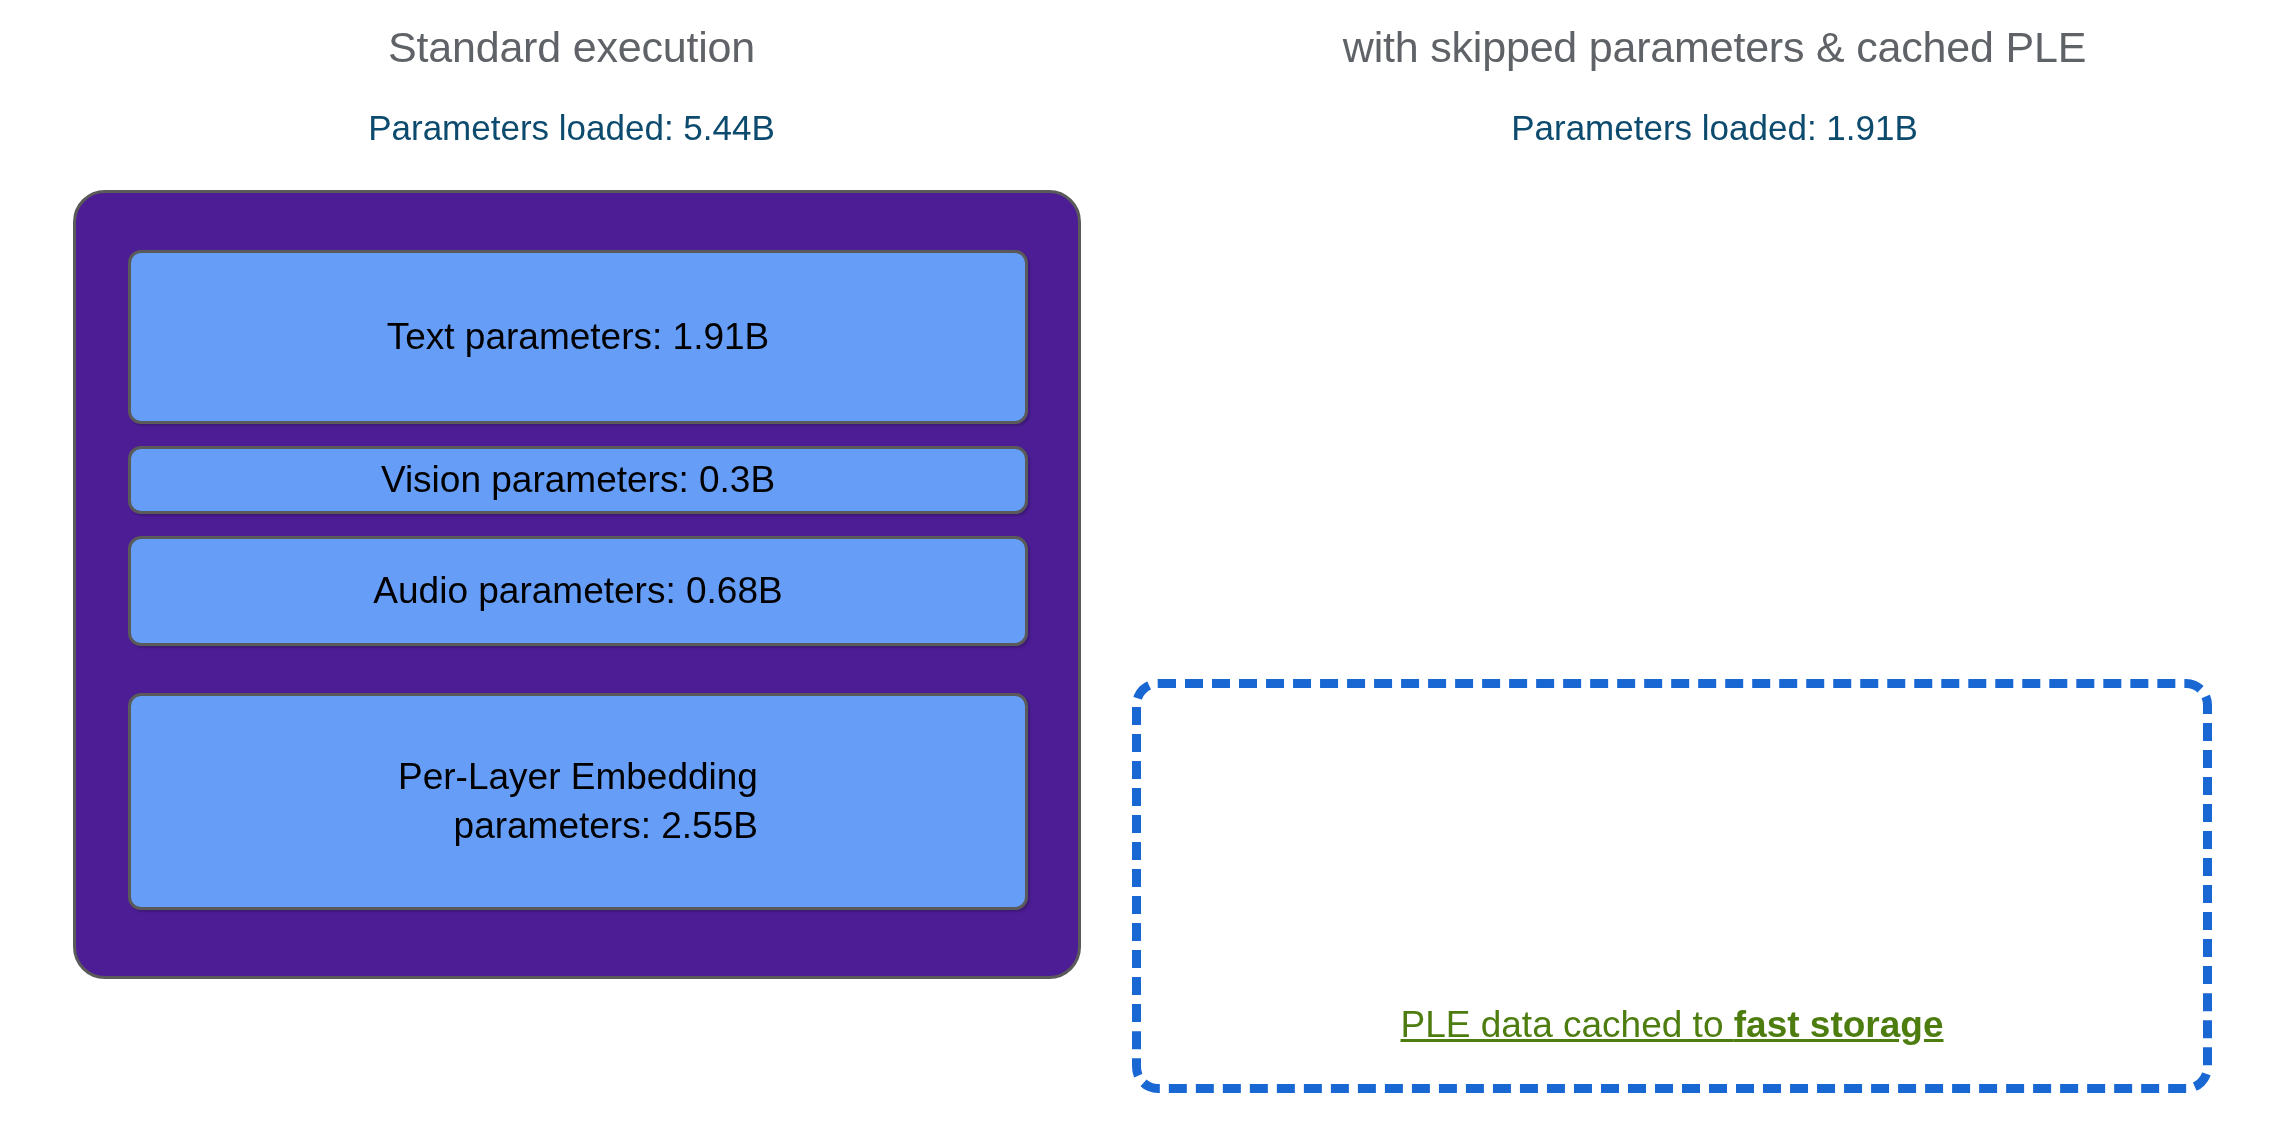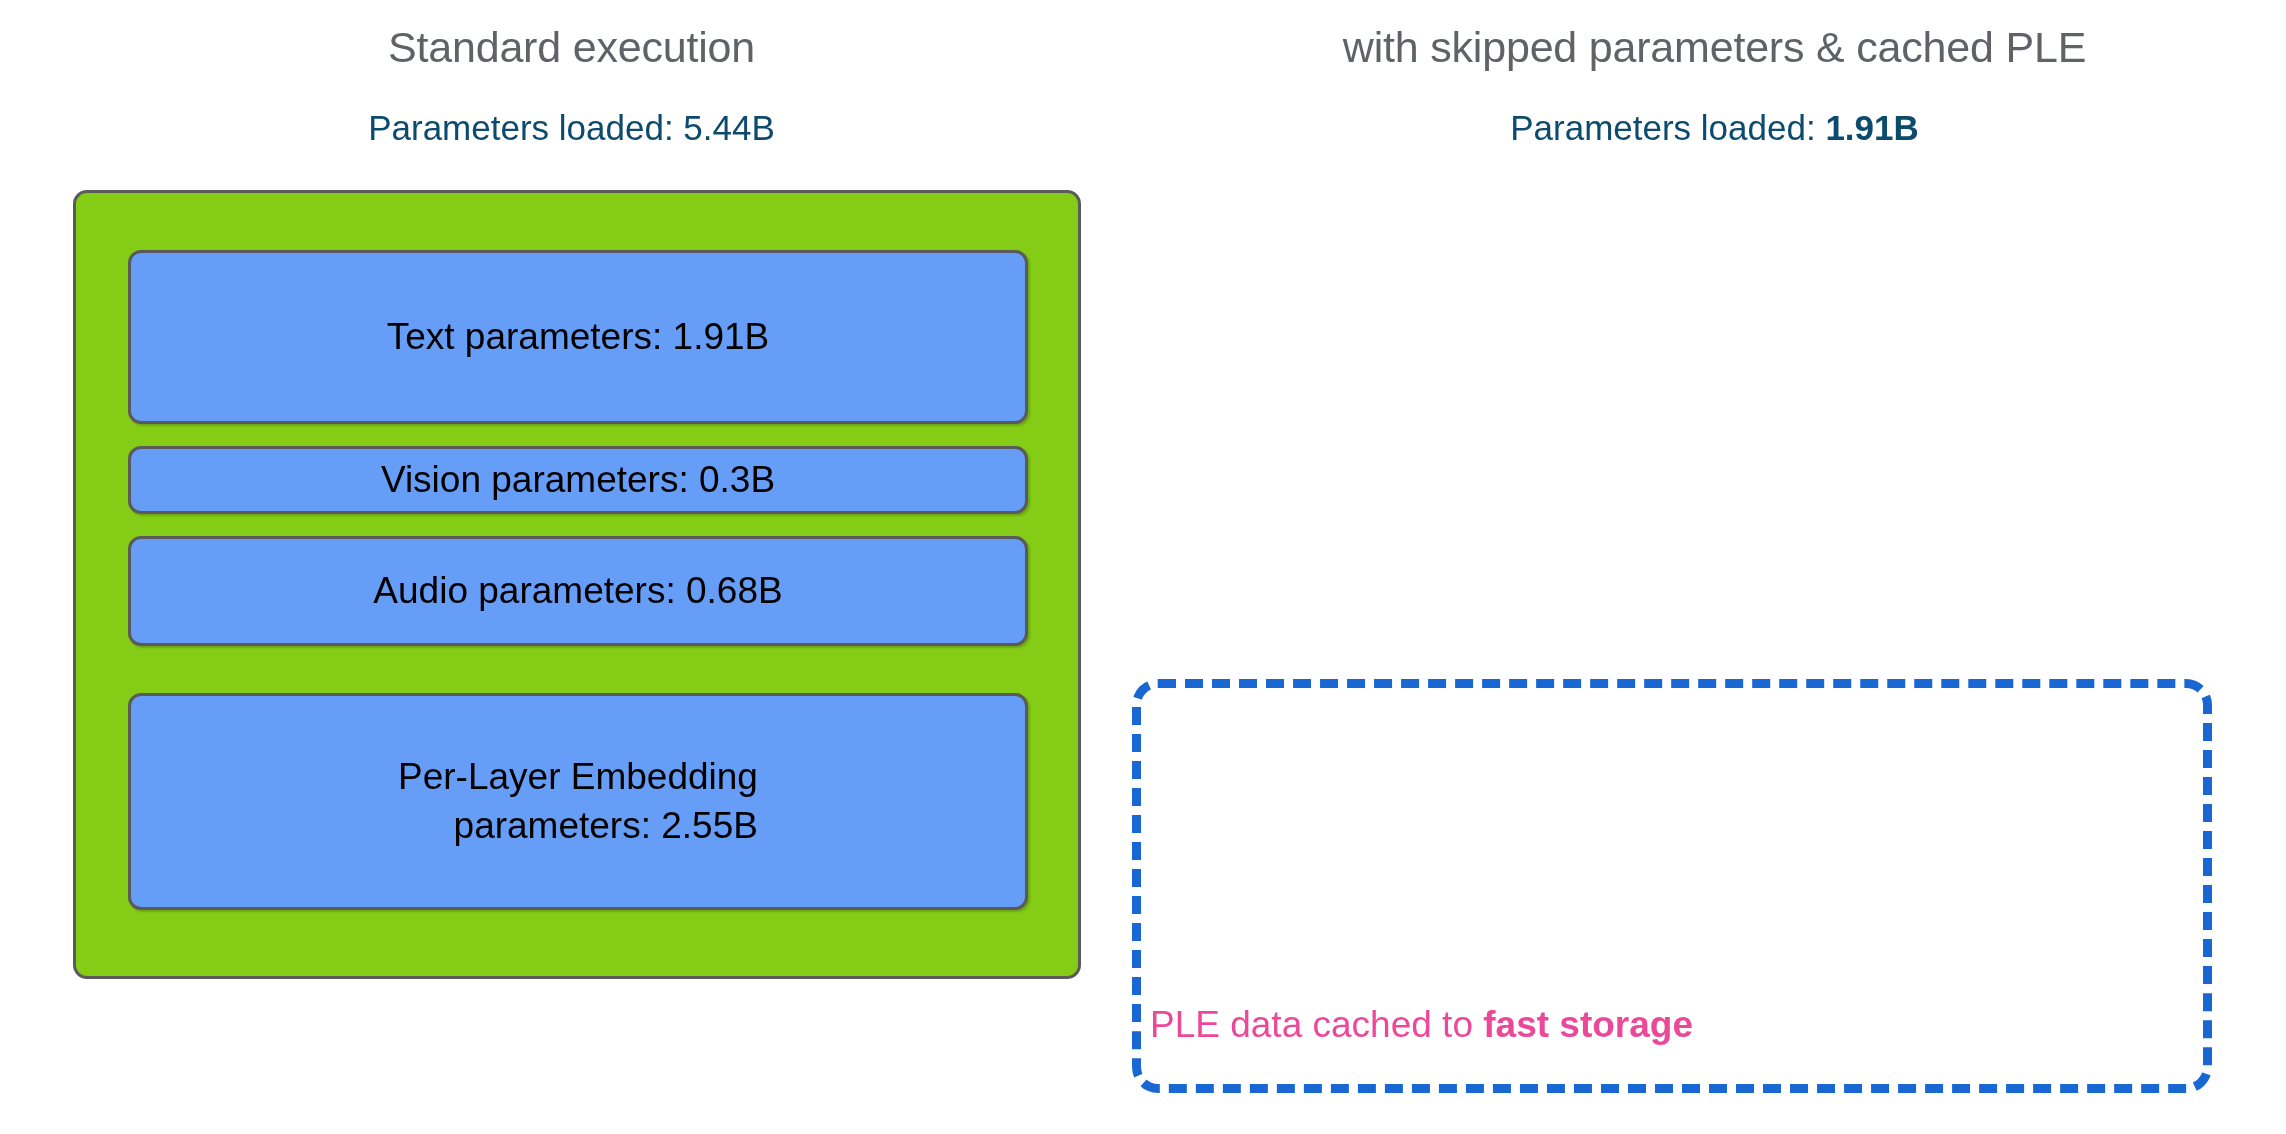--- a/index.html
+++ b/index.html
@@ -52,28 +52,28 @@
     left: 0;
     width: 100%;
     text-align: center;
     font-size: 35px;
     font-weight: normal;
     color: #0c4a6e;
     white-space: nowrap;
   }
   .column.left  .col-sub { top: 108px; }
   .column.right .col-sub { top: 108px; }
-  .col-sub .strong { font-weight: bold; margin-top: 40px; }
+  .col-sub .strong { font-weight: normal; margin-top: 40px; }
 
   
   .panel {
     position: absolute;
-    background: #84cc16;
+    background: #4c1d95;
     border: 3px solid #5a5a5a;
-    border-radius: 14px;
+    border-radius: 32px;
     box-sizing: border-box;
   }
   .panel.left-panel {
     left: 73px;
     top: 190px;
     width: 1008px;
     height: 789px;
   }
 
   
@@ -110,24 +110,25 @@
     border: 9px dashed #1967d2;
     border-radius: 26px;
     pointer-events: none;
   }
 
   .cache-caption {
     position: absolute;
     left: 1150px;
     top: 1004px;
     width: 1044px;
-    text-align: left;
+    text-align: center;
     font-size: 37px;
-    color: #ec4899;
+    color: #4d7c0f;
     white-space: nowrap;
+    text-decoration: underline;
   }
   .cache-caption .strong { font-weight: bold; }
 
   .nowrap { white-space: nowrap; }
 </style>
 </head>
 <body>
 
 <div class="stage">
 

